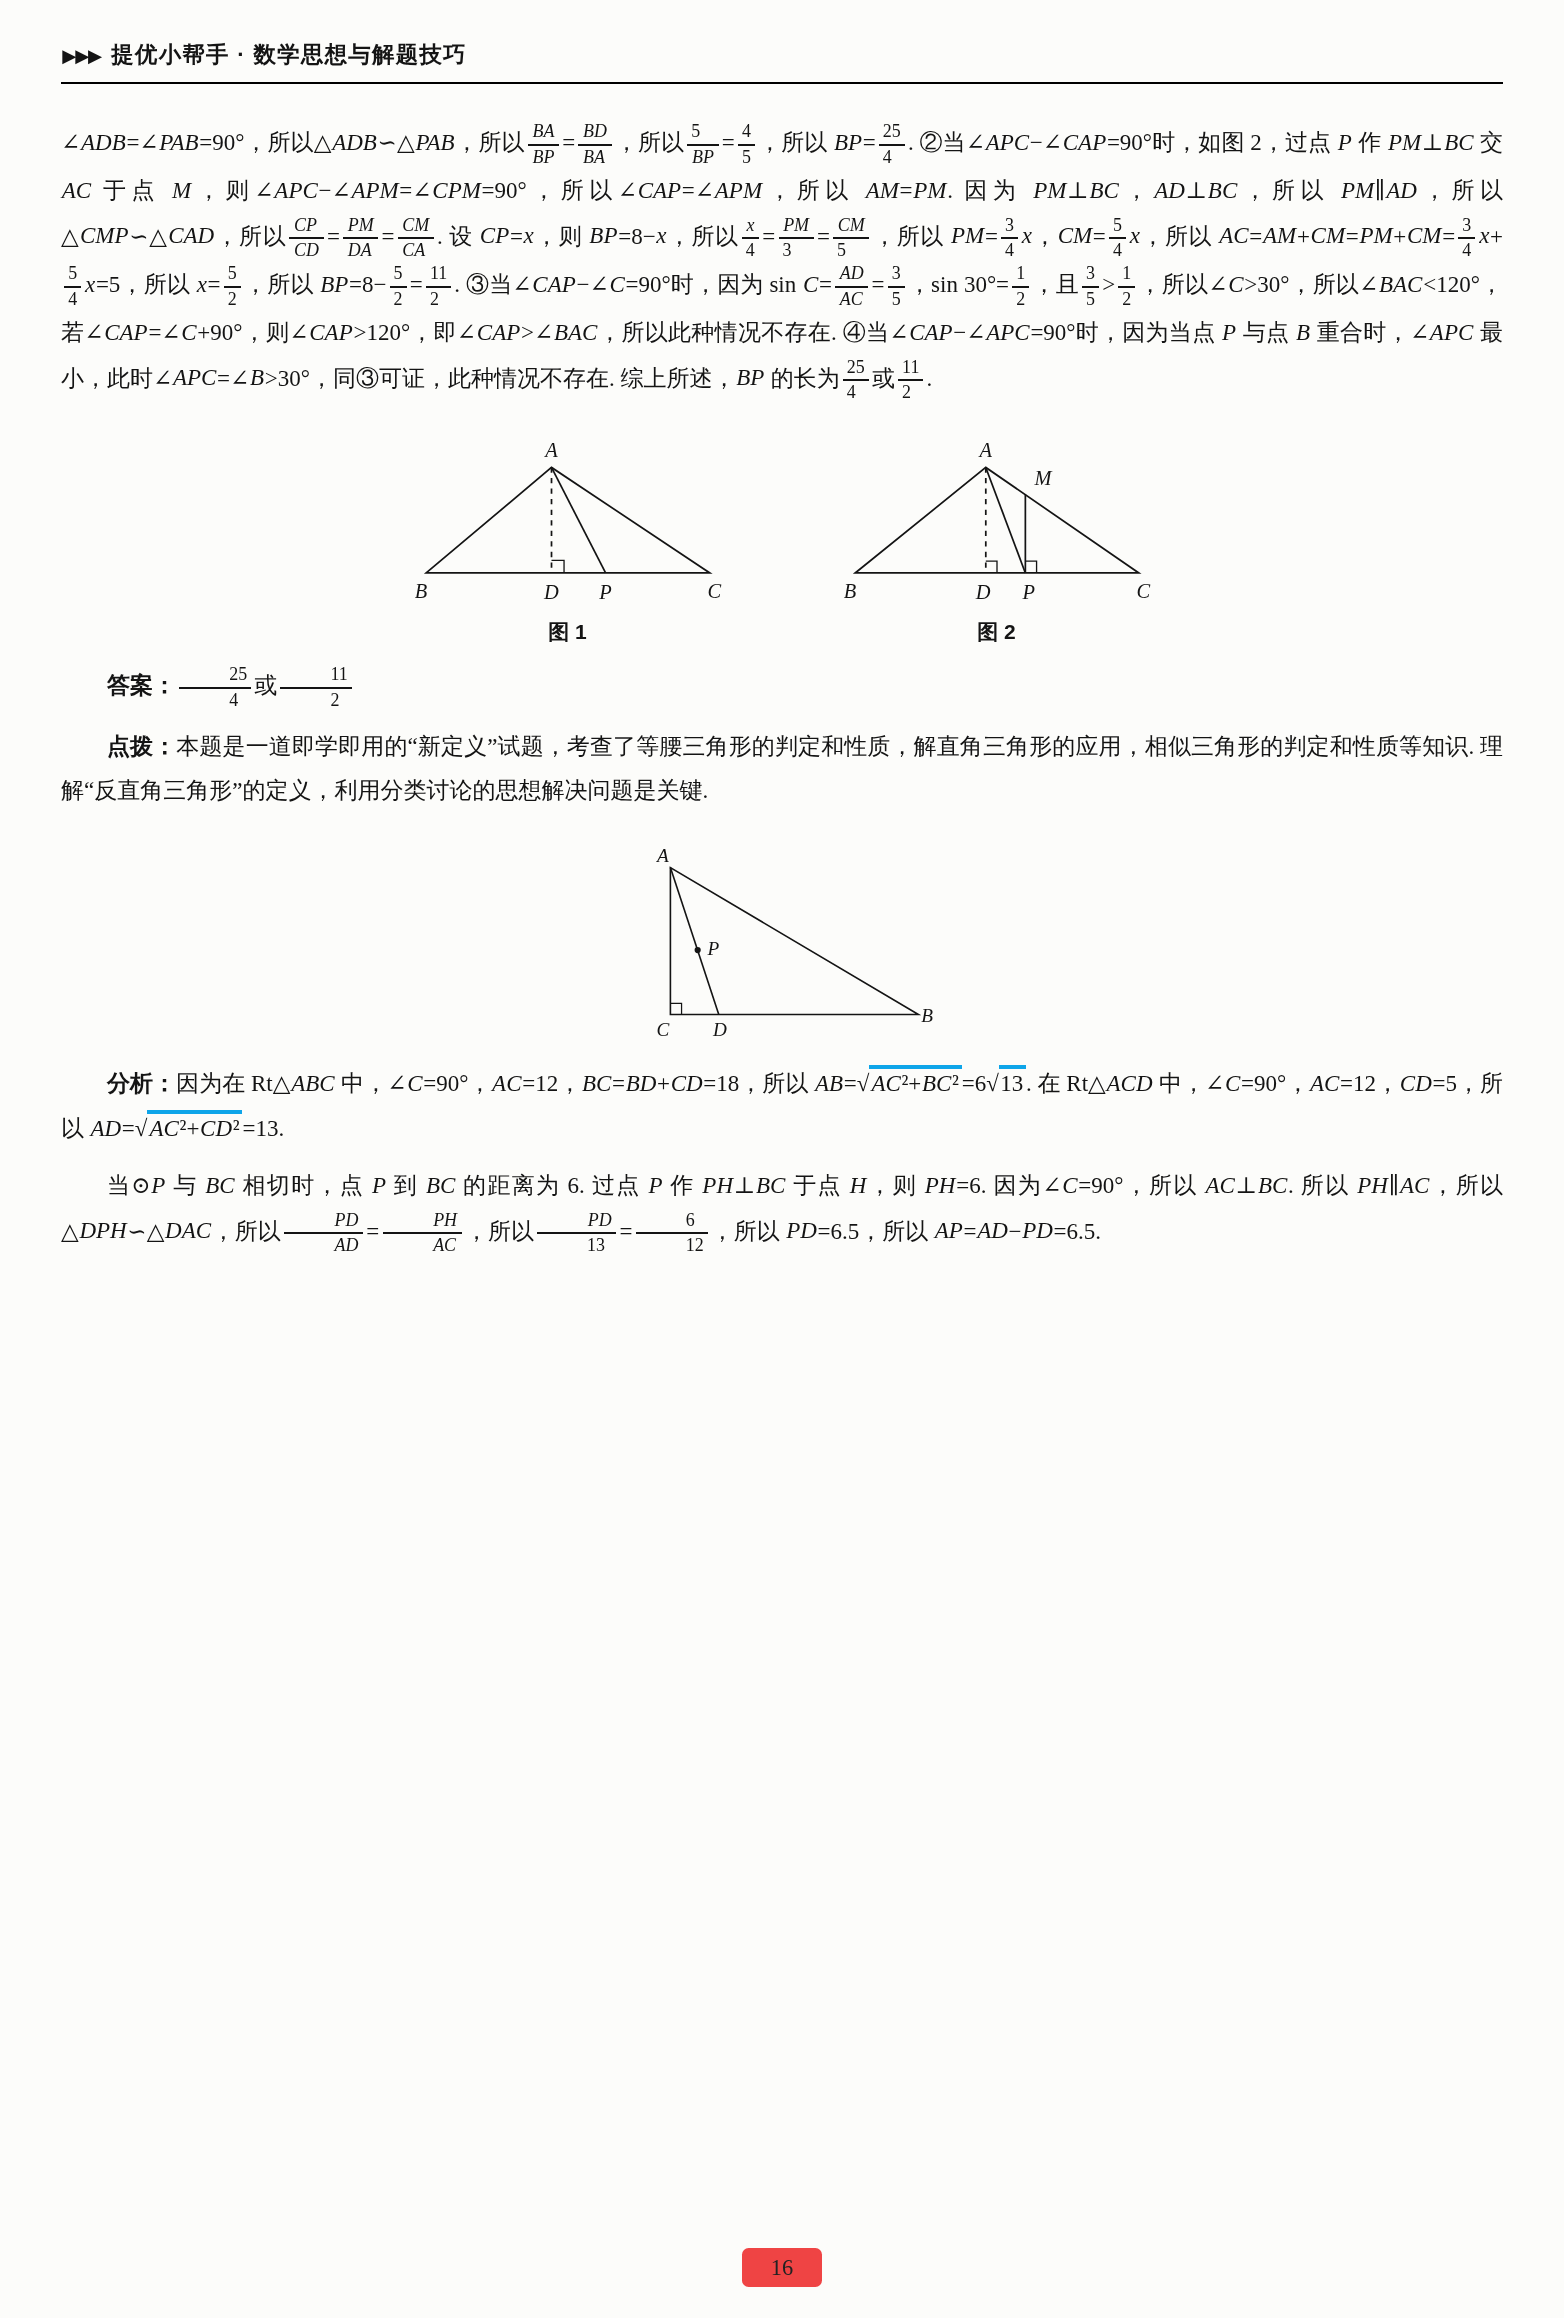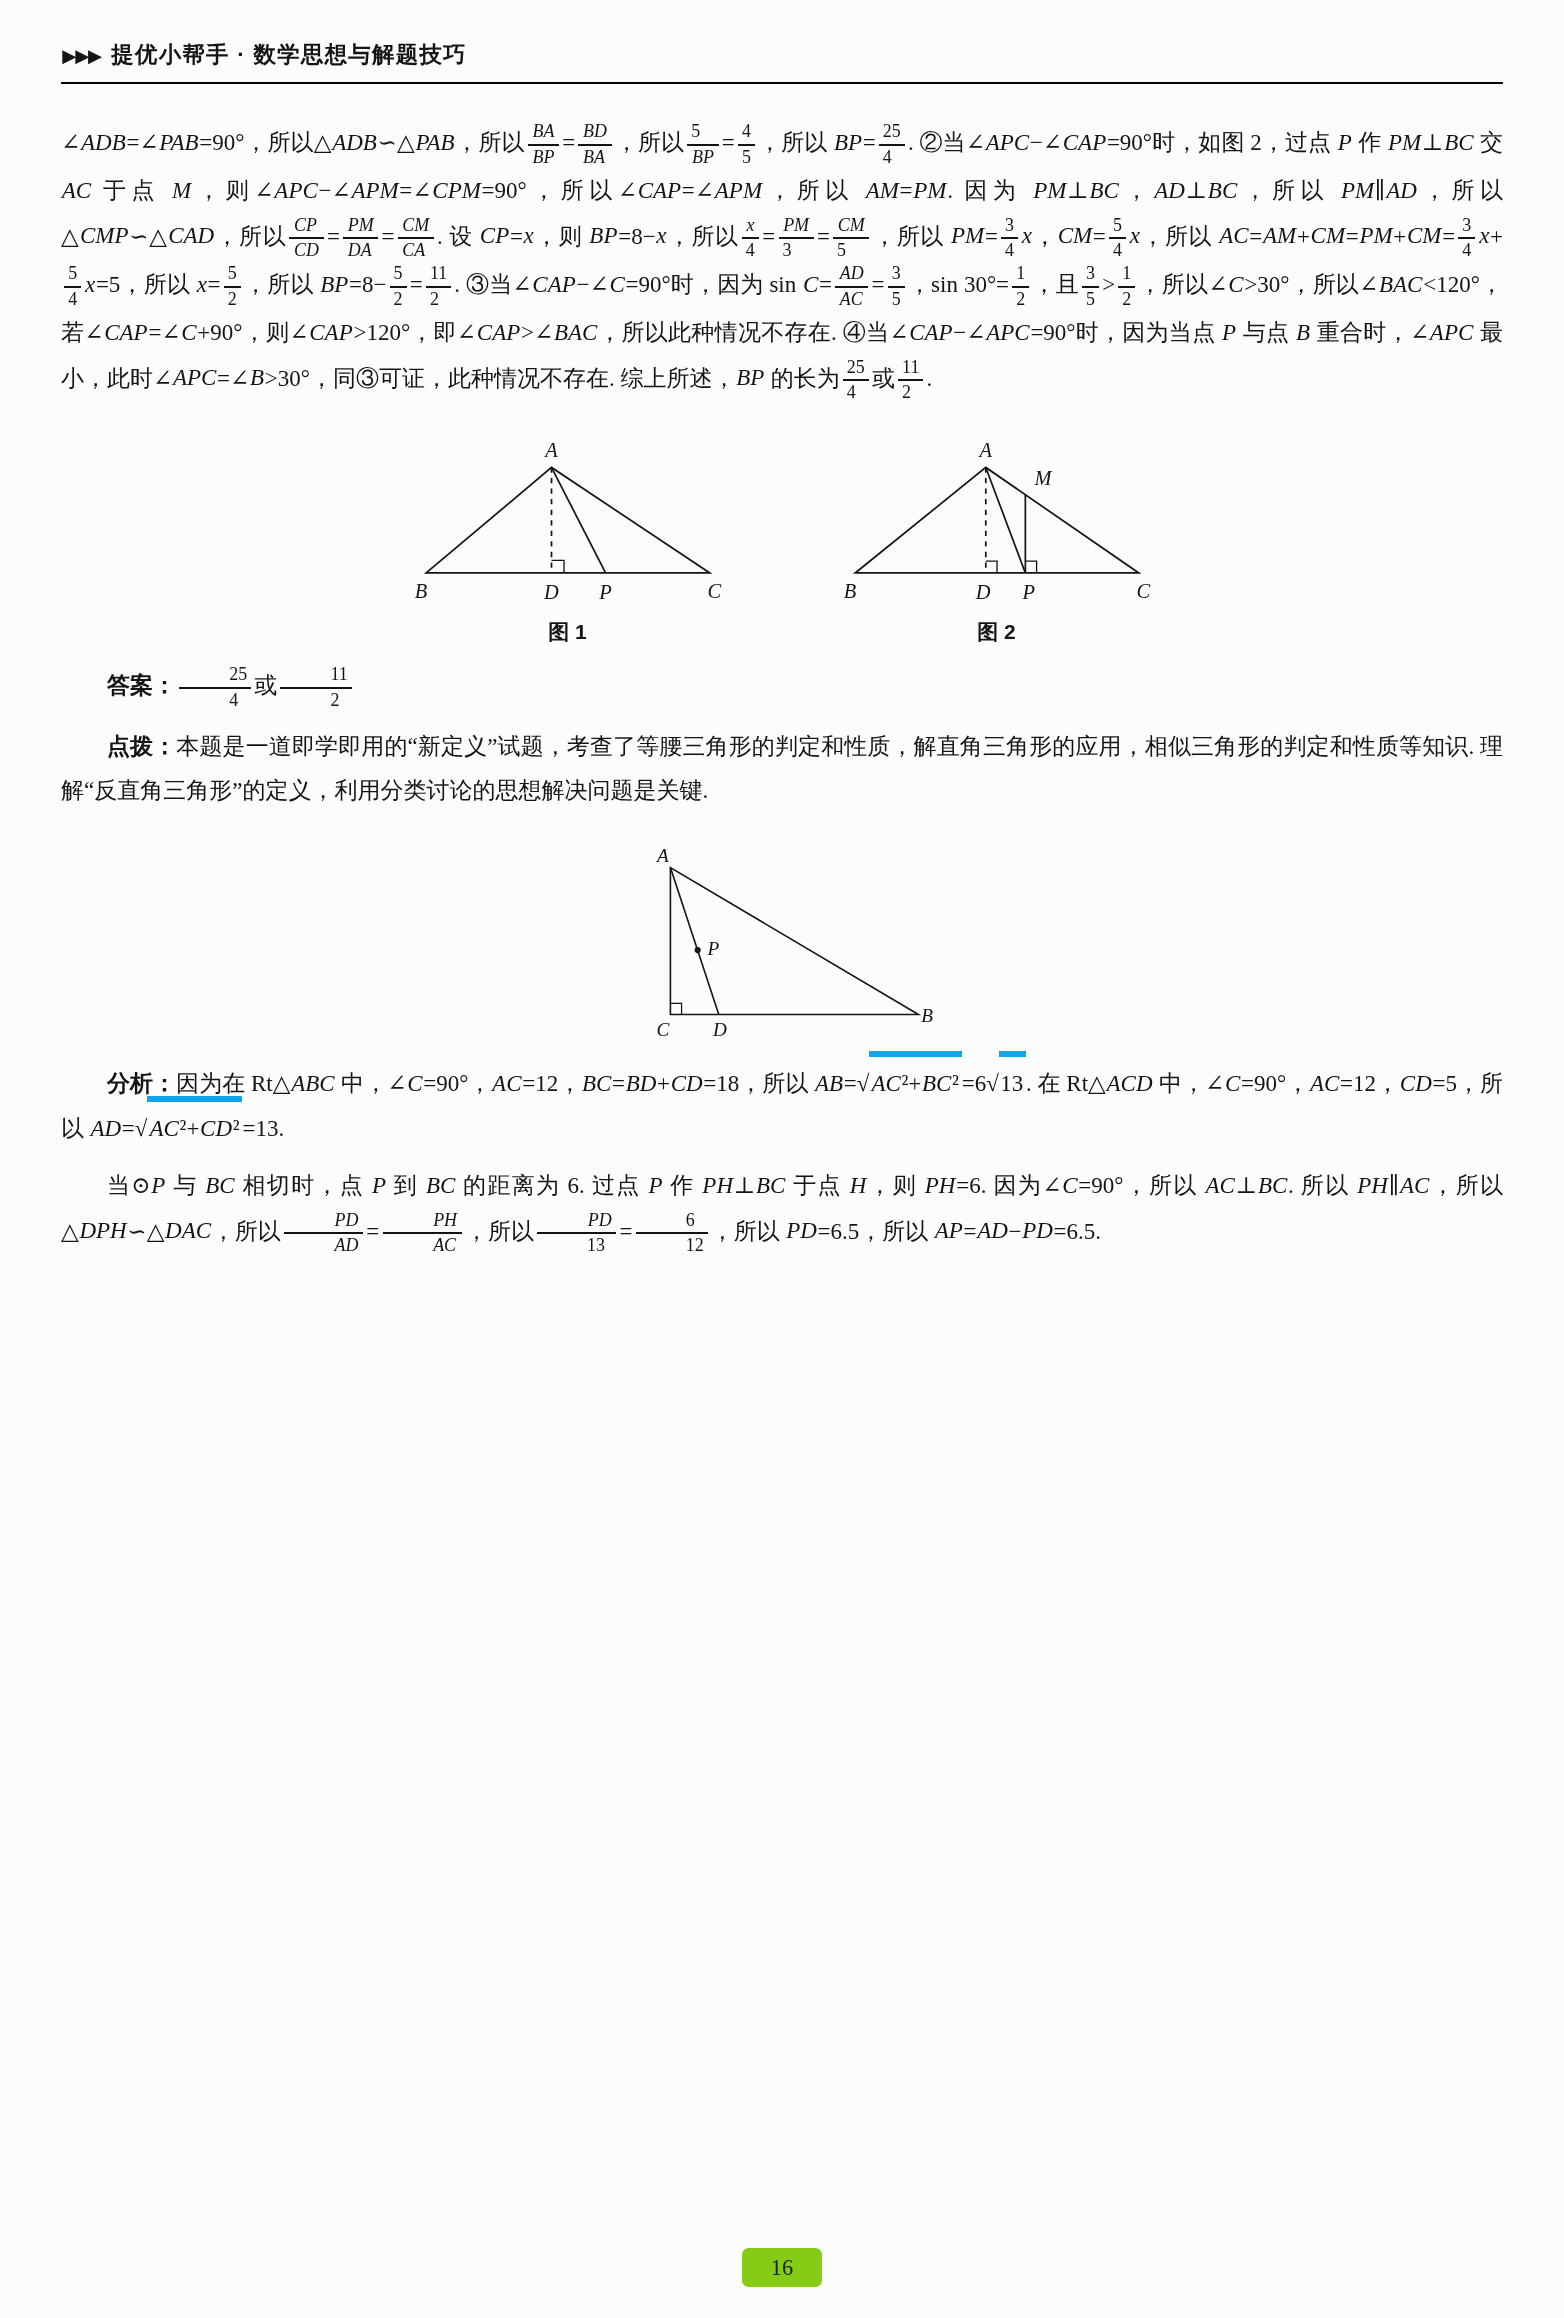--- a/index.html
+++ b/index.html
@@ -38,21 +38,21 @@
   
   .frac {
     display:inline-flex; flex-direction:column; vertical-align:middle;
     text-align:left; font-size:0.78em; line-height:1.28; margin:0 0.18em;
   }
   .frac .num { border-bottom:2px solid #141414; padding:0 0.22em 0.7px 0.22em; }
   .frac .den { padding:0 0.22em; }
   
   .sqrt { white-space:nowrap; }
   .sqrt .rad { font-style:normal; }
-  .sqrt .rdc { border-top:6px solid #0ea5e9; padding:14px 0.12em 0 0.06em; }
+  .sqrt .rdc { border-top:4px solid #0ea5e9; padding:2px 0.12em 0 0.06em; }
   
   .figrow { display:flex; justify-content:center; gap:119px; margin:37px 0 17px 0; }
   figure { text-align:center; }
   figcaption {
     font-family:"Liberation Sans","DejaVu Sans",sans-serif;
     font-weight:bold; font-size:21px; margin-top:9.2px;
   }
   svg.geom { overflow:visible; }
   svg.geom line, svg.geom polygon, svg.geom polyline { stroke:#141414; fill:none; }
   svg.geom text {
@@ -63,21 +63,21 @@
   
   .badge {
     background:var(--highlight, #f6df3f);
     font-family:"Liberation Sans","DejaVu Sans",sans-serif;
     font-weight:bold; font-style:normal;
     padding:2px 9.2px 2px 6.6px; margin-right:9.2px;
   }
   
   footer { margin-top:auto; display:flex; justify-content:center; padding-top:24px; }
   .pagenum {
-    background:#84cc16; color:#222; border-radius:6.6px;
+    background:#ef4444; color:#222; border-radius:6.6px;
     font-size:22.4px; padding:2.6px 29px; line-height:1.5;
     font-family:"Liberation Serif","DejaVu Serif",serif;
   }
 </style>
 </head>
 <body>
 
 <div class="page">
 
   <div class="hdr">

